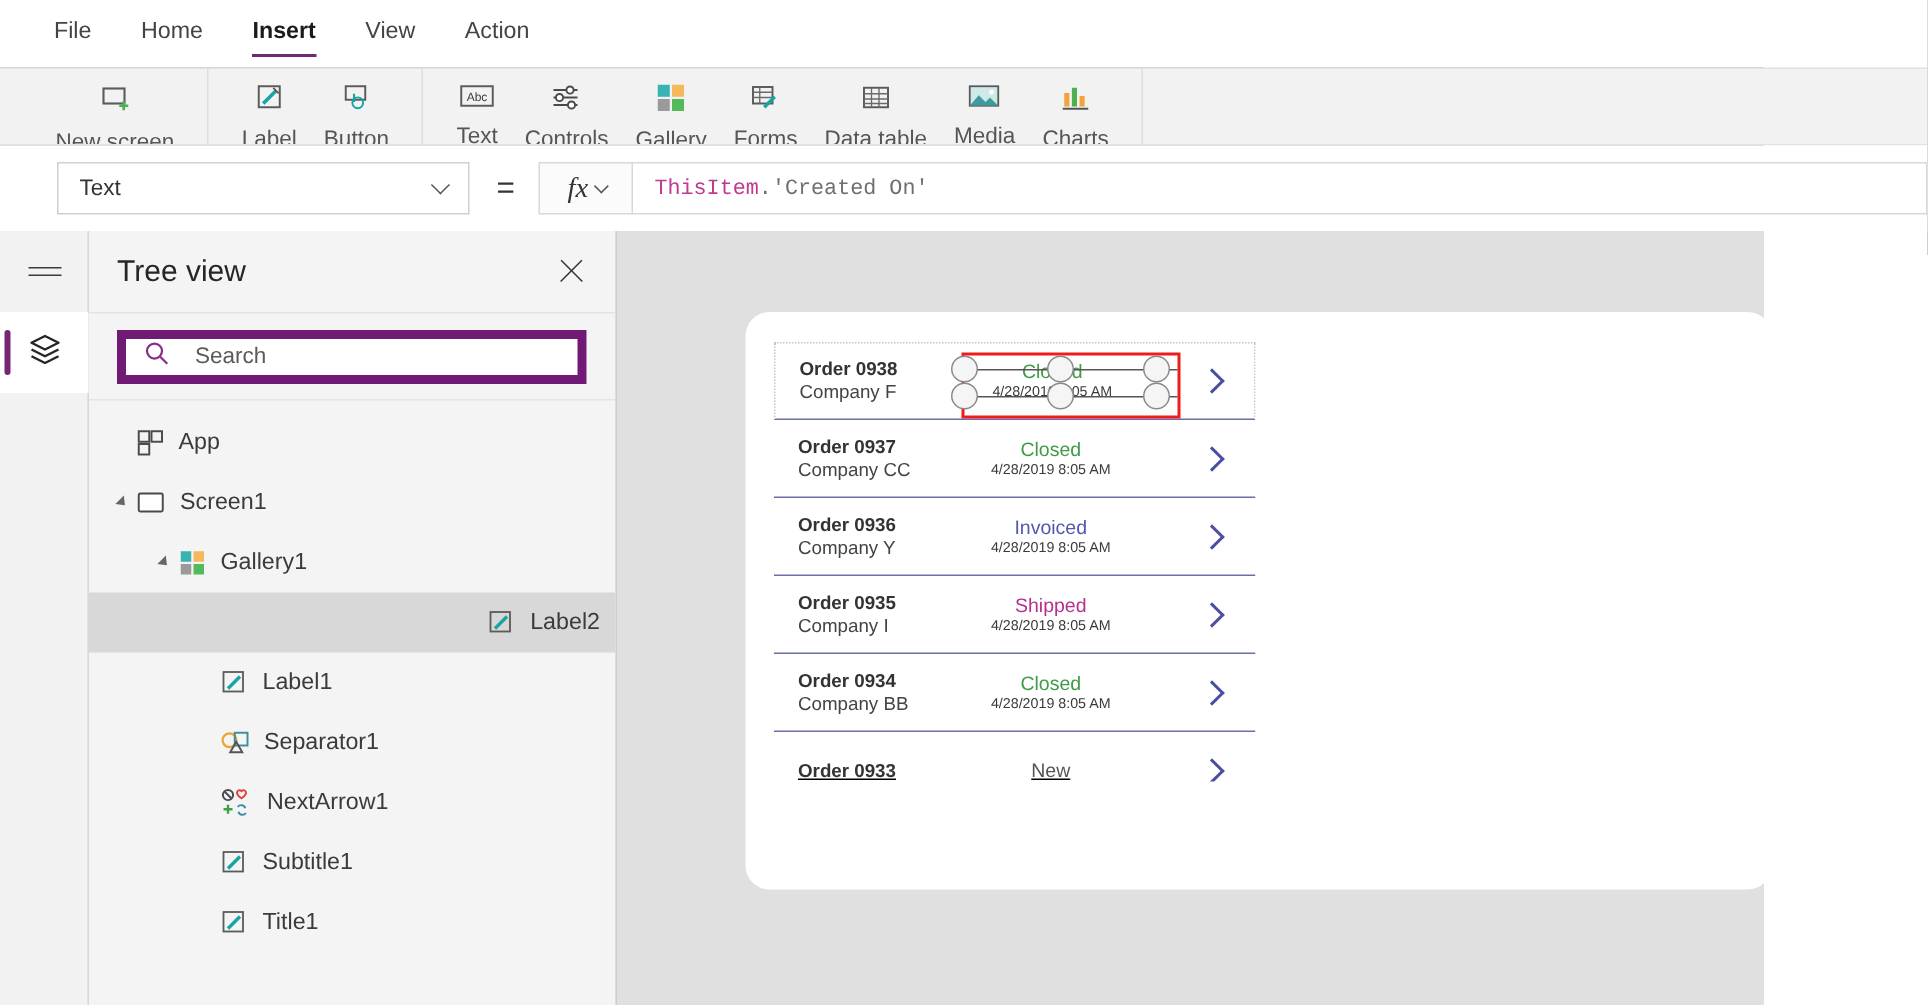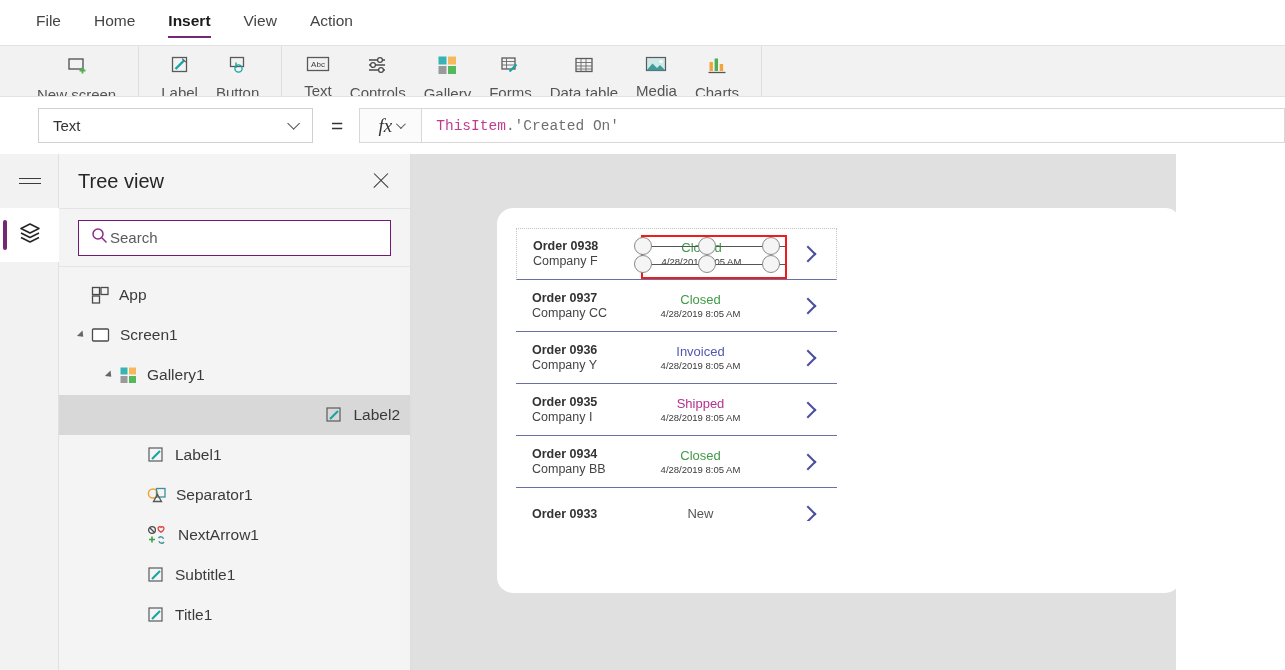--- a/index.html
+++ b/index.html
@@ -155,22 +155,22 @@
   }
   .close-x::before { transform: rotate(45deg); }
   .close-x::after { transform: rotate(-45deg); }
   .tree-search-wrap {
     height: 58px; display: flex; align-items: center;
     padding: 0 19px;
     border-bottom: 1px solid #e4e4e4;
   }
   .tree-search {
     flex: 1; height: 36px;
-    border: 1px solid #701a75; background: #ffffff;
-    display: flex; align-items: center; gap: 2px;
+    border: 6px solid #701a75; background: #ffffff;
+    display: flex; align-items: center; gap: 17px;
     padding: 0 12px;
     cursor: text;
   }
   .tree-search .sinput {
     border: none; outline: none; background: transparent;
     font-family: "Liberation Sans", sans-serif; font-size: 15px; color: #555;
     flex: 1;
   }
   .tree-search .sinput::placeholder { color: #5a5a5a; }
   .tree-list { padding-top: 8px; }
@@ -620,21 +620,21 @@
           </div>
           <div class="g-mid">
             <div class="g-status" style="color:#3f9b46;">Closed</div>
             <div class="g-date">4/28/2019 8:05 AM</div>
           </div>
           <div class="g-arrow">
             <span class="chevr"></span>
           </div>
         </div>
 
-        <div class="grow" style="border-bottom:none; overflow:hidden;">
+        <div class="grow" style="border-bottom:none; overflow:hidden;text-decoration:underline;">
           <div class="g-left">
             <div class="g-title">Order 0933</div>
             <div class="g-sub"></div>
           </div>
           <div class="g-mid">
             <div class="g-status" style="color:#555555;">New</div>
             <div class="g-date"></div>
           </div>
           <div class="g-arrow">
             <span class="chevr"></span>

